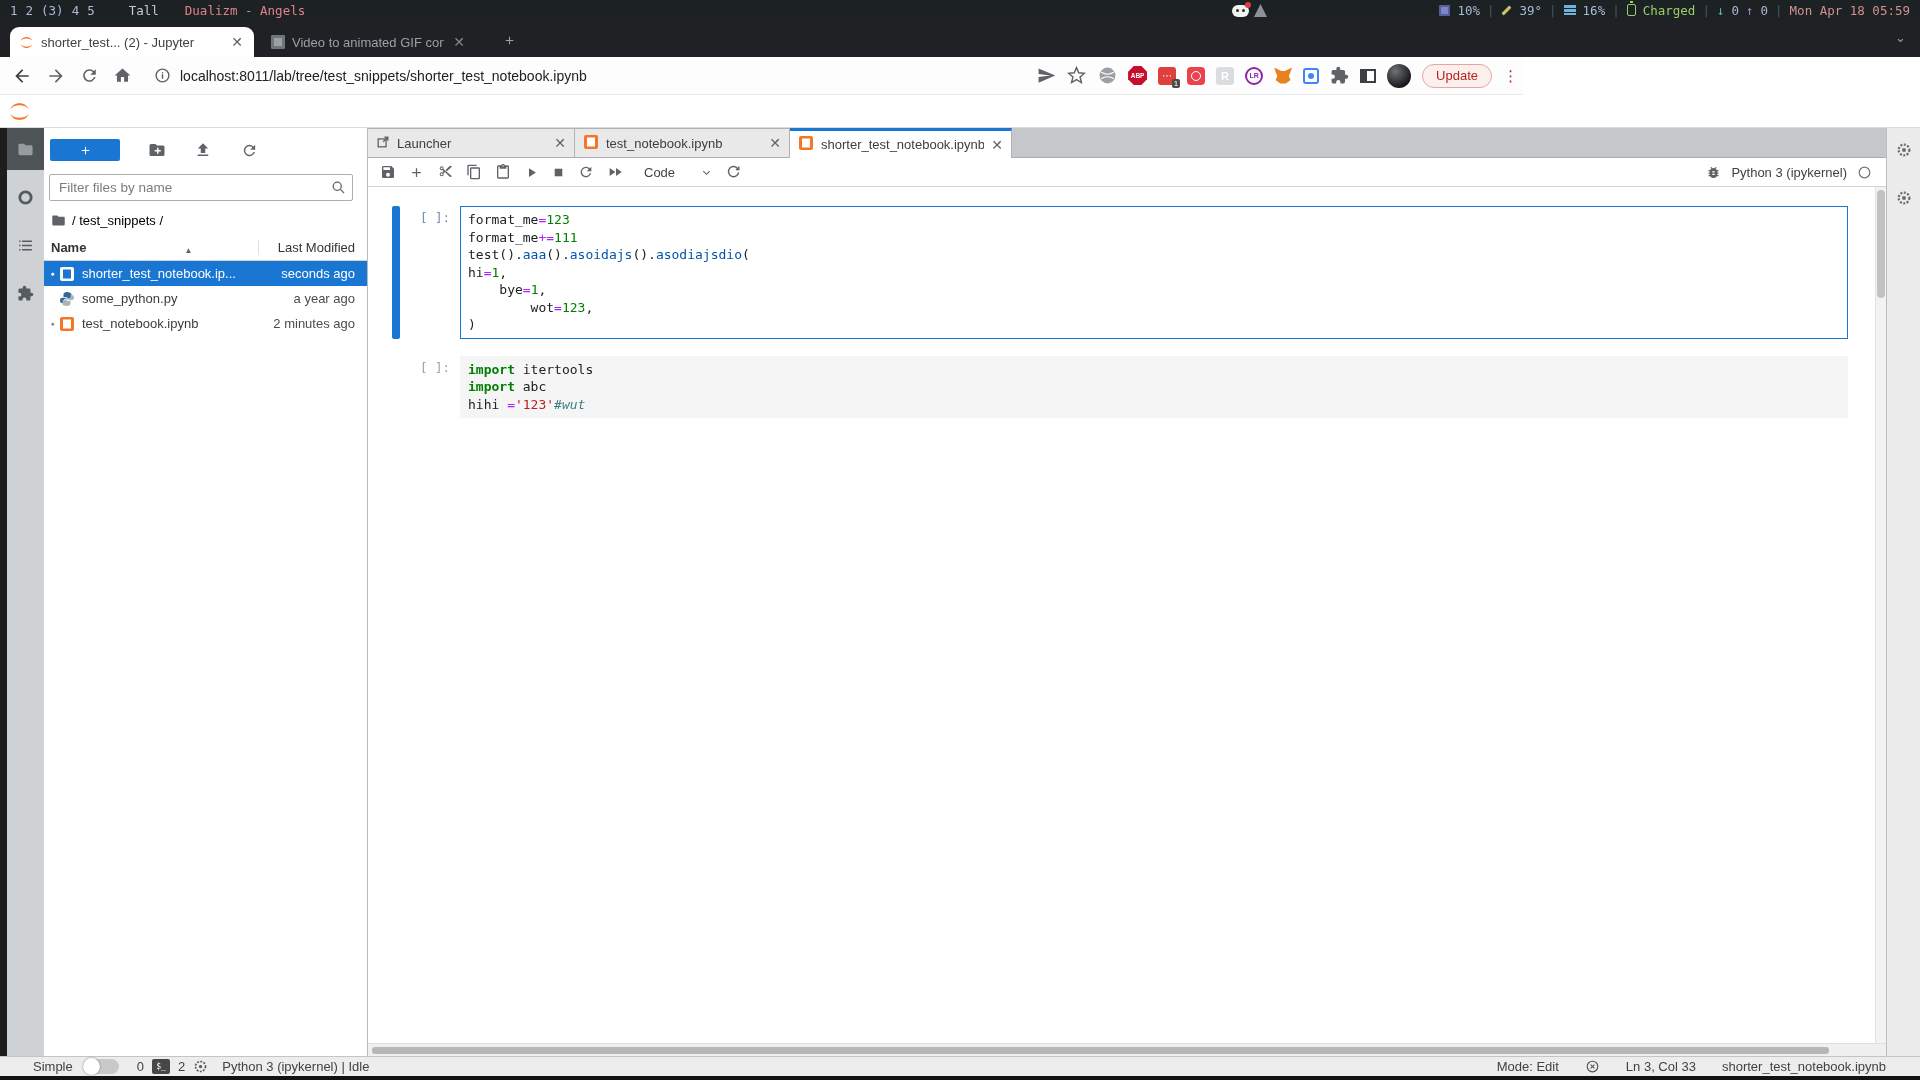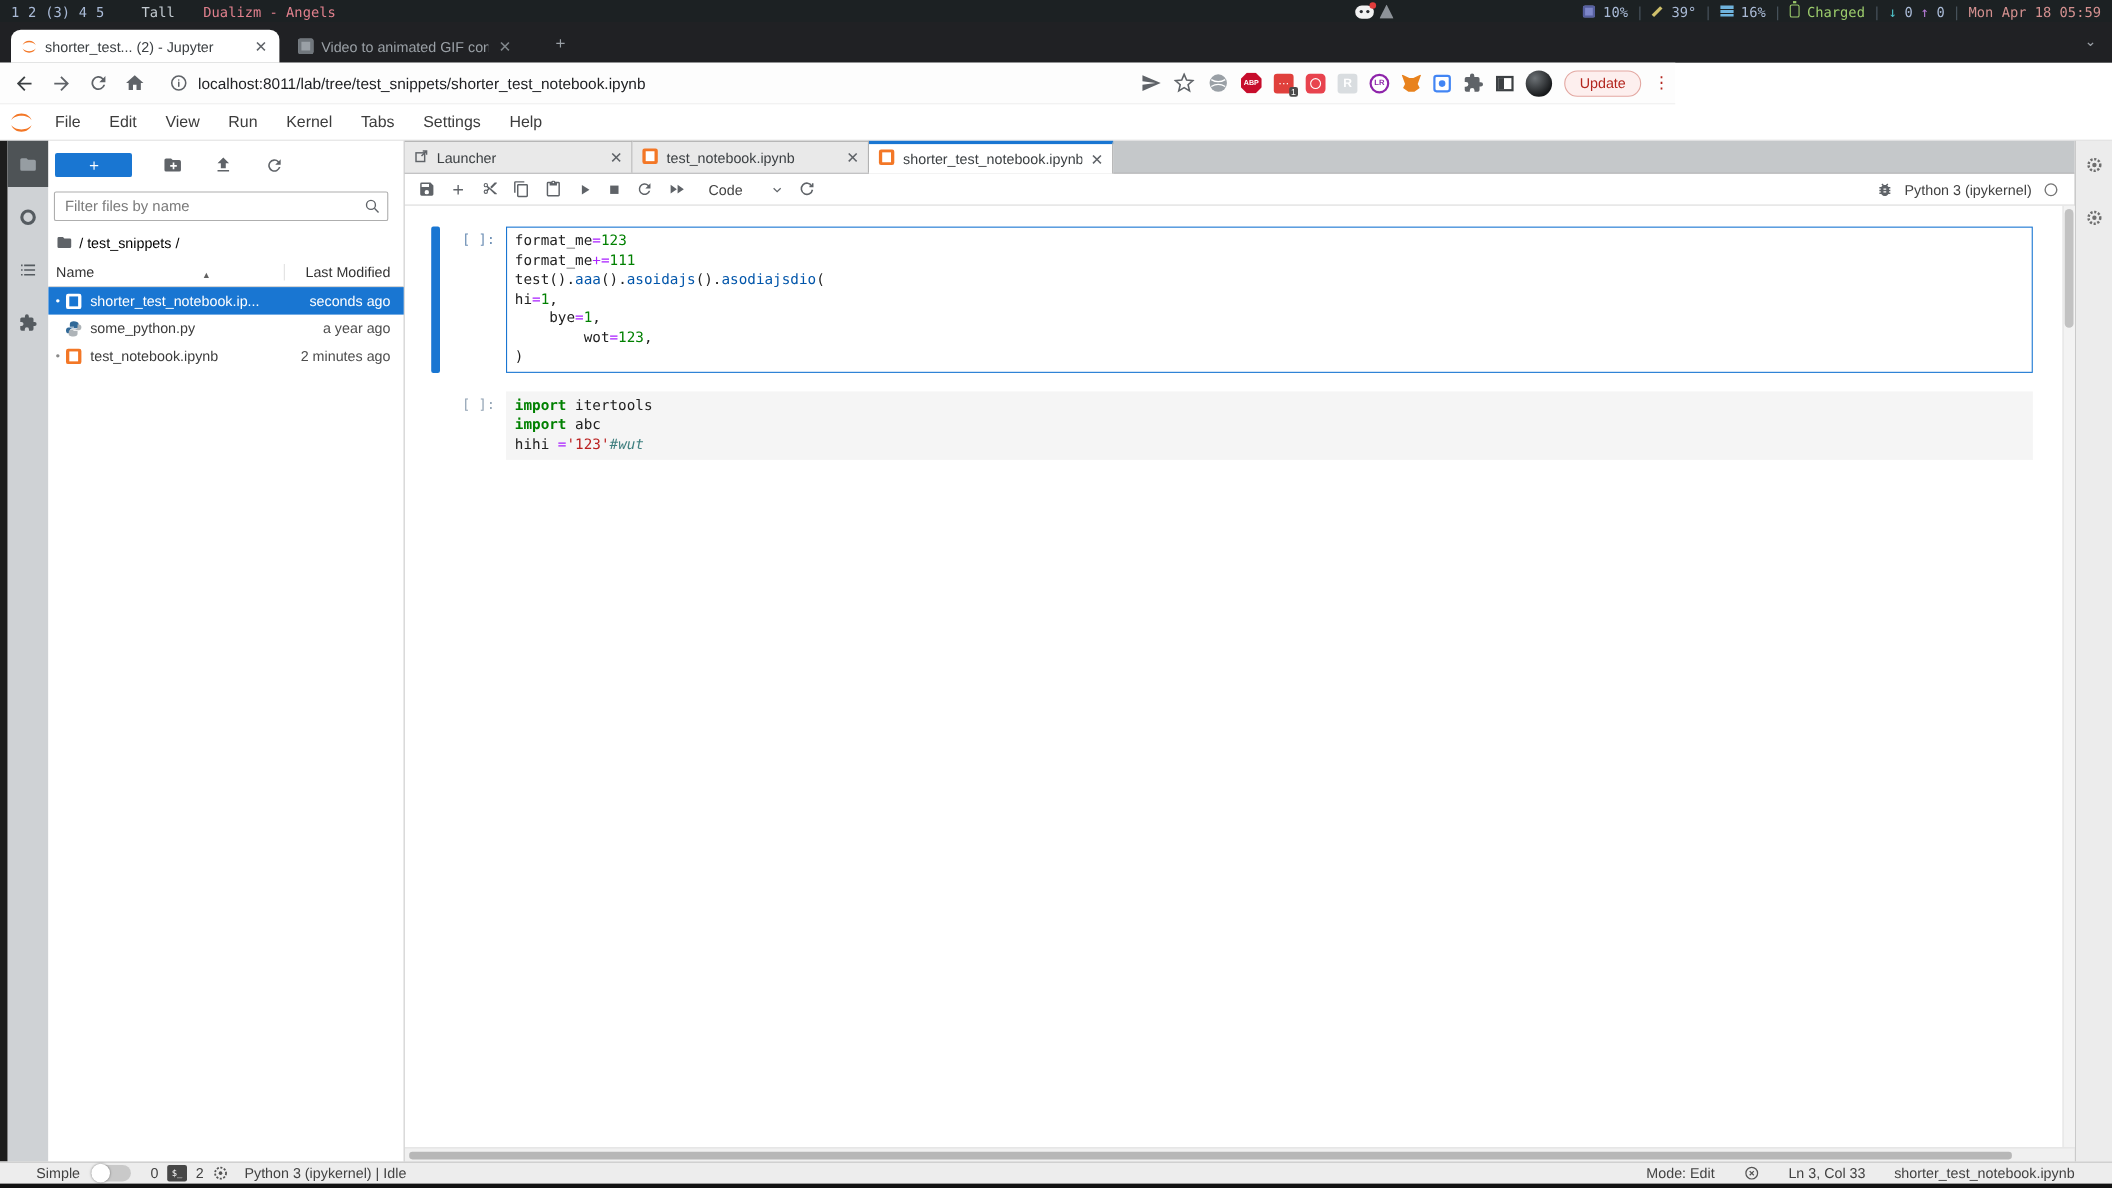--- a/index.html
+++ b/index.html
@@ -96,21 +96,21 @@
   .fb-new{width:70px;height:22px;background:#1976d2;border-radius:2px;display:flex;align-items:center;
     justify-content:center;border:none}
   .fb-act{width:46px;display:flex;justify-content:center}
   .fb-filter{margin:13px 14px 0 5px;position:relative}
   .fb-filter input{width:100%;height:27px;border:1px solid #aeaeae;border-radius:2px;padding:0 28px 0 9px;
     font-size:13.5px;color:#333;font-family:"Liberation Sans",sans-serif;background:#fff}
   .fb-filter input::placeholder{color:#7b7b7b}
   .fb-filter svg{position:absolute;right:7px;top:6px}
   .fb-crumb{display:flex;align-items:center;gap:6px;padding:12px 6px 6px 7px;color:#000000}
   .fb-head{display:flex;align-items:center;padding:6px 12px 5px 7px;border-bottom:1px solid #d4d4d4;color:#333}
-  .fb-head .hname{font-weight:normal;flex:1;display:flex;align-items:flex-end;gap:0}
+  .fb-head .hname{font-weight:bold;flex:1;display:flex;align-items:flex-end;gap:0}
   .fb-head .sort{font-size:8px;color:#616161;margin-left:98px}
   .fb-head .hmod{border-left:1px solid #e2e2e2;padding-left:19px;margin-left:auto}
   .frow{display:flex;align-items:center;height:25px;padding:0 12px 0 3px;color:#3c3c3c}
   .frow .fdot{width:11px;font-size:7px;color:#8a8a8a;text-align:center}
   .frow .ficon{width:16px;height:16px;margin:0 7px 0 1px}
   .frow .fname{flex:1;white-space:nowrap;overflow:hidden}
   .frow .ftime{color:#4d4d4d}
   .frow.sel{background:#1976d2;color:#fff}
   .frow.sel .ftime,.frow.sel .fdot{color:#fff}
 
@@ -288,30 +288,20 @@
       <span class="updatebtn">Update</span>
       <span class="rdots">⋮</span>
     </span>
   </div>
 
   <div id="menubar">
     <svg id="jlogo" width="23" height="23" viewBox="0 0 24 24">
         <path d="M12 18.5c-4.3 0-8-1.7-9.6-4.2 1.1 3.7 5 6.4 9.6 6.4s8.5-2.7 9.6-6.4c-1.6 2.5-5.3 4.2-9.6 4.2z" fill="#f37726"></path>
         <path d="M12 5.5c4.3 0 8 1.7 9.6 4.2C20.5 6 16.6 3.3 12 3.3S3.5 6 2.4 9.7C4 7.2 7.7 5.5 12 5.5z" fill="#f37726"></path>
       </svg>
-    <span id="menuitems" style="display:flex;height:100%">
-        <span class="mi">File</span>
-        <span class="mi">Edit</span>
-        <span class="mi">View</span>
-        <span class="mi">Run</span>
-        <span class="mi">Kernel</span>
-        <span class="mi">Tabs</span>
-        <span class="mi">Settings</span>
-        <span class="mi">Help</span>
-      </span>
   </div>
 
   <div id="jlbody">
     <div id="leftedge"></div>
 
     <div id="activity">
       <div class="acell active">
         <svg width="17" height="17" viewBox="0 0 24 24" fill="currentColor">
             <path d="M10 4H4a2 2 0 0 0-2 2v12a2 2 0 0 0 2 2h16a2 2 0 0 0 2-2V8a2 2 0 0 0-2-2h-8z"></path>
           </svg>

